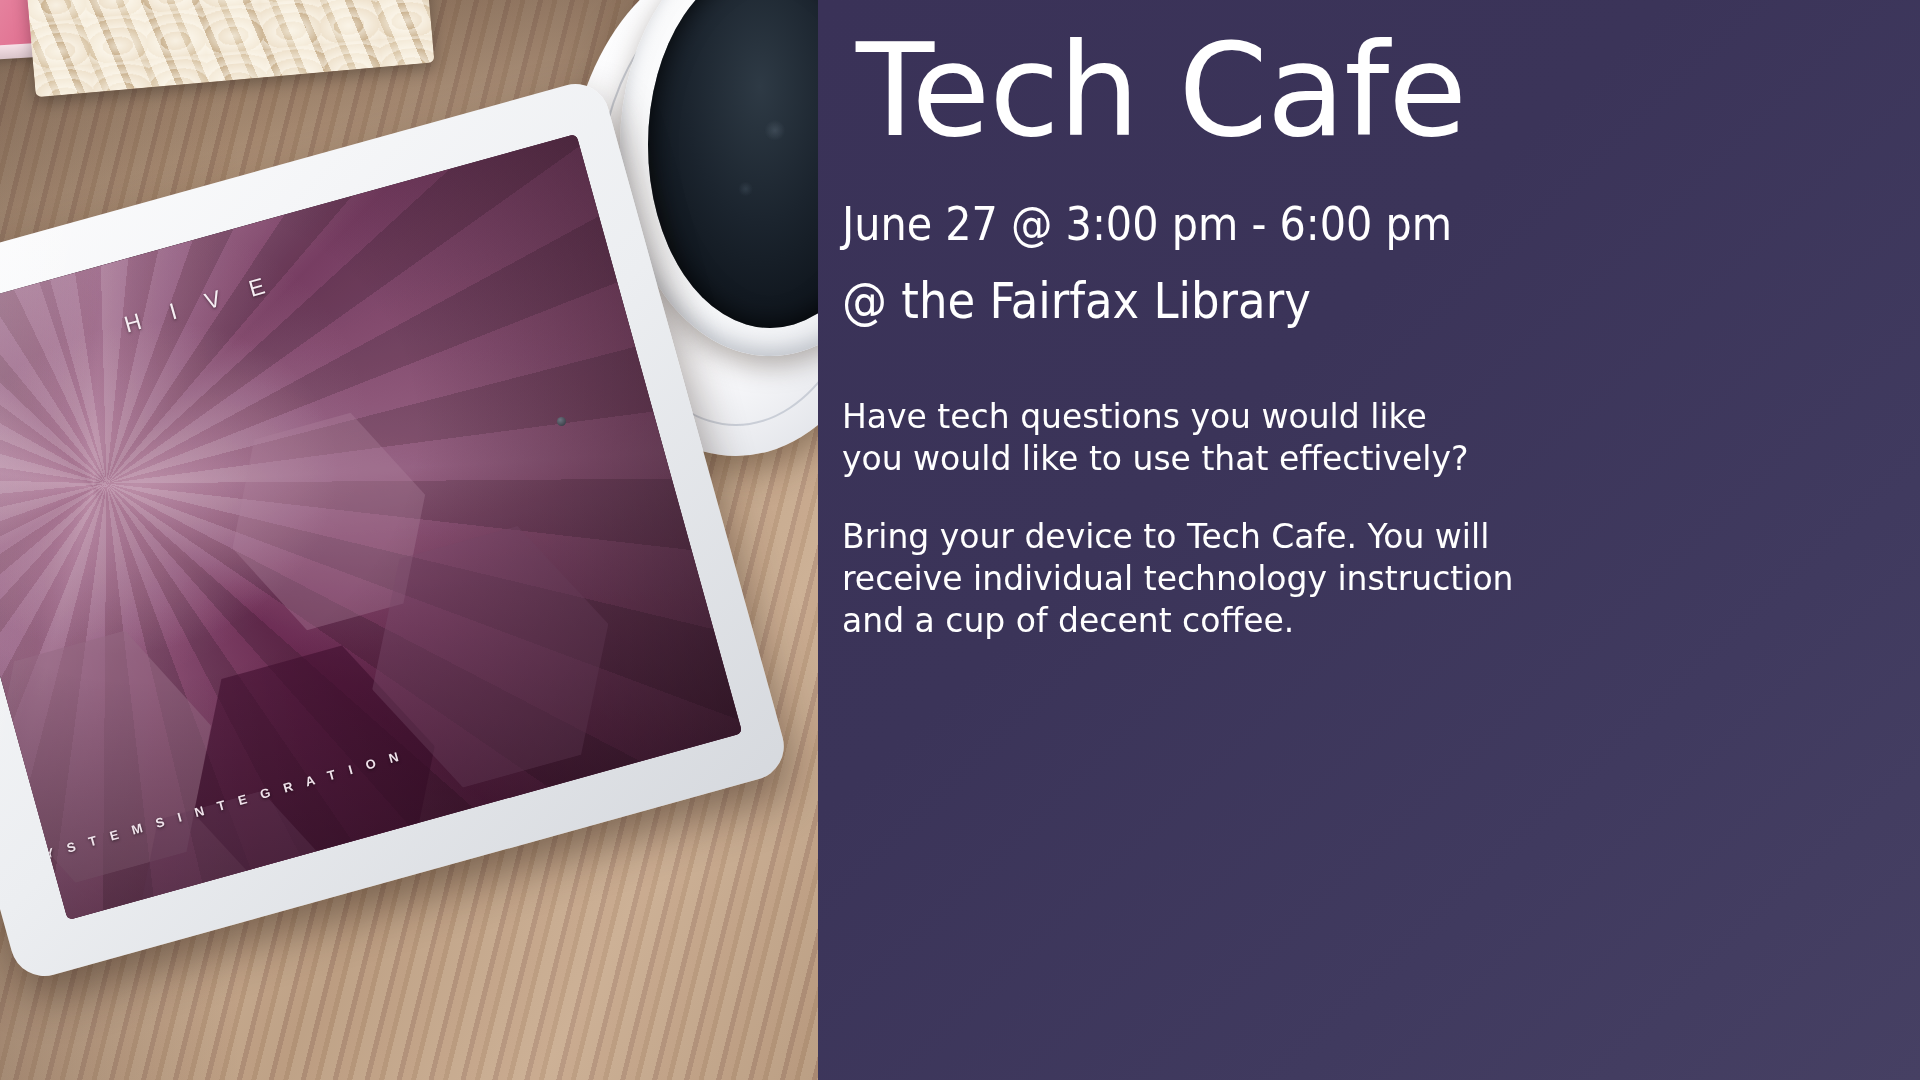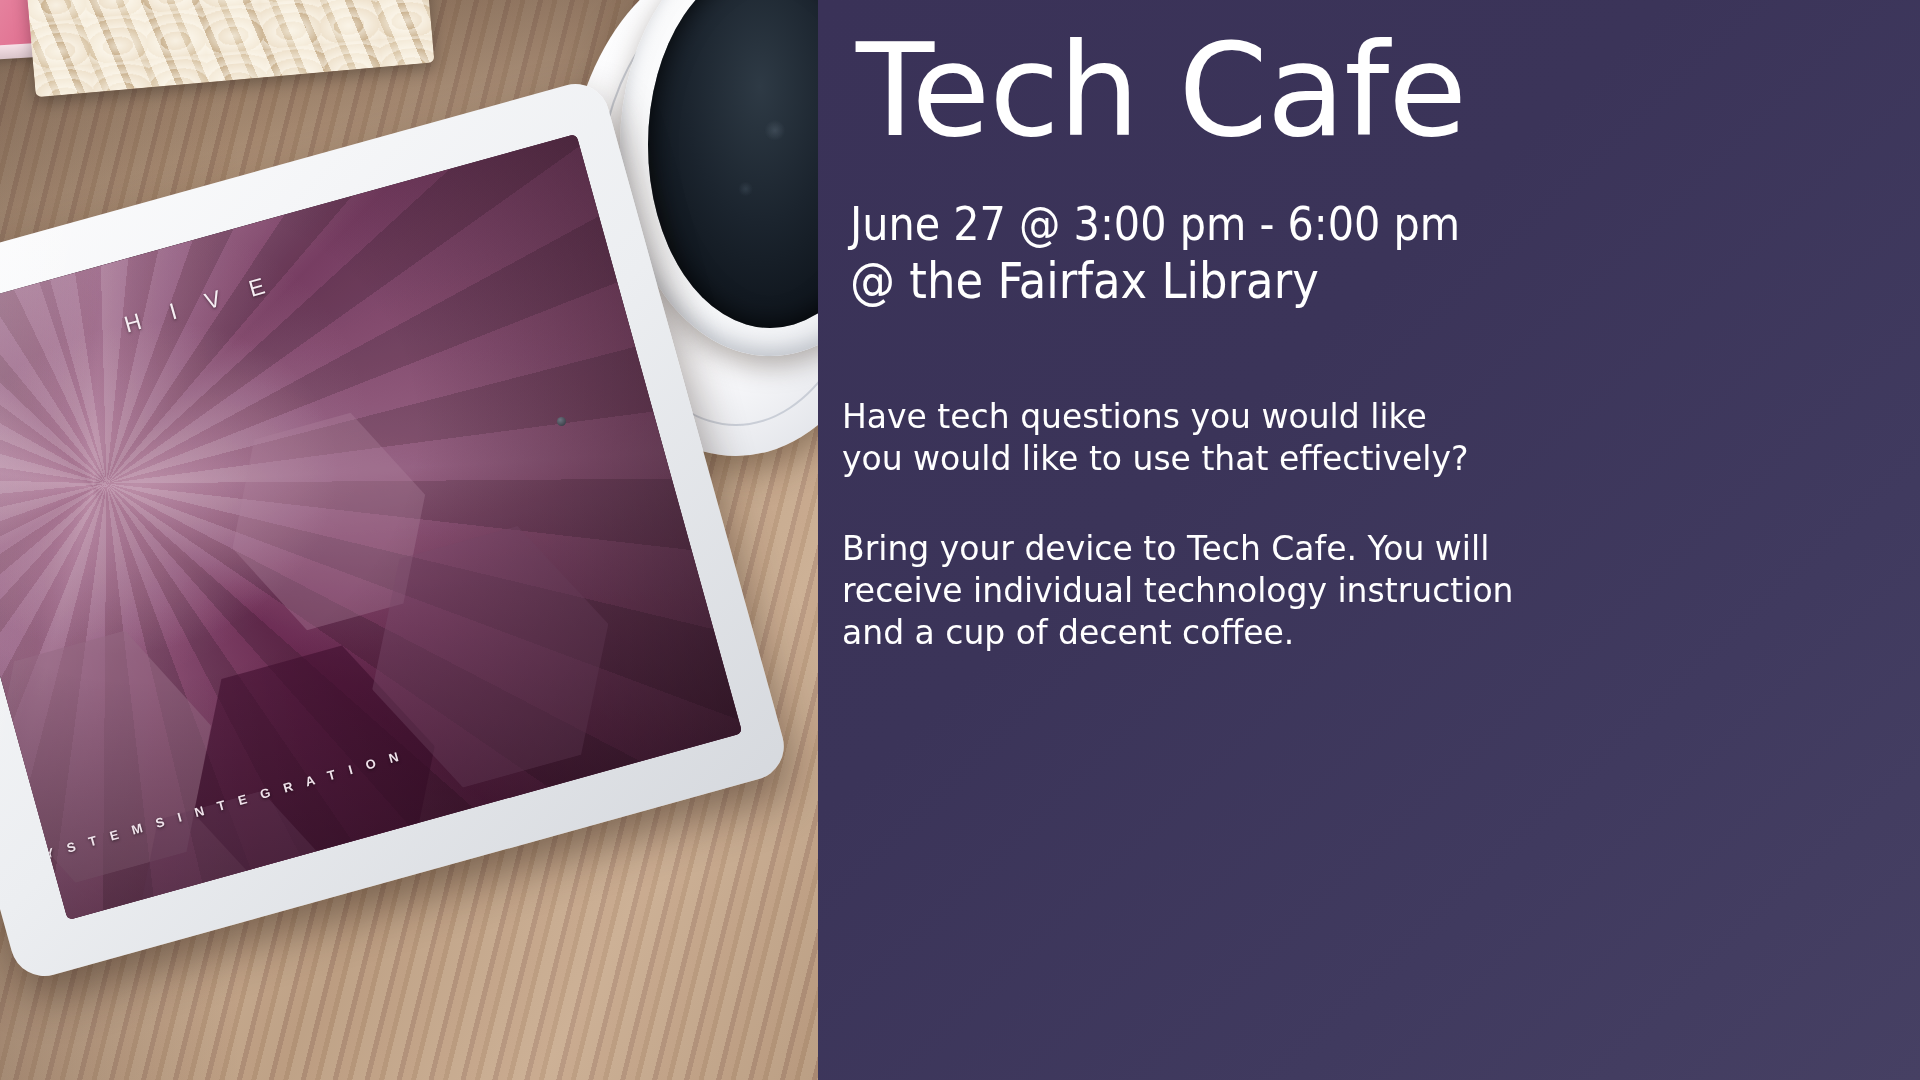--- a/index.html
+++ b/index.html
@@ -239,48 +239,48 @@
     font-weight:400;
     font-size:128px;
     line-height:1.02;
     letter-spacing:-1px;
     color:#ffffff;
     white-space:nowrap;
   }
 
   .when-block {
     position:absolute;
-    left:32px; top:198px;
+    left:24px; top:198px;
     font-family:"DejaVu Sans Condensed","DejaVu Sans", sans-serif;
     font-weight:400;
     color:#ffffff;
   }
   .when-line {
     font-size:46px;
     line-height:1.17;
     white-space:nowrap;
   }
   .where-line {
     font-size:50px;
     line-height:1.16;
-    margin-top:0;
+    margin-top:20px;
     white-space:nowrap;
   }
 
   .body-block {
     position:absolute;
     left:24px; top:396px;
     width:720px;
     font-family:"DejaVu Sans", sans-serif;
     font-weight:400;
     font-size:33px;
     line-height:1.27;
     color:#ffffff;
   }
-  .body-para { margin-bottom:48px; }
+  .body-para { margin-bottom:36px; }
   .body-para:last-child { margin-bottom:16px; }
   .body-para span { display:block; white-space:nowrap; }
 </style>
 </head>
 <body>
 
 <div class="slide">
 
   <div class="photo-panel">
 

